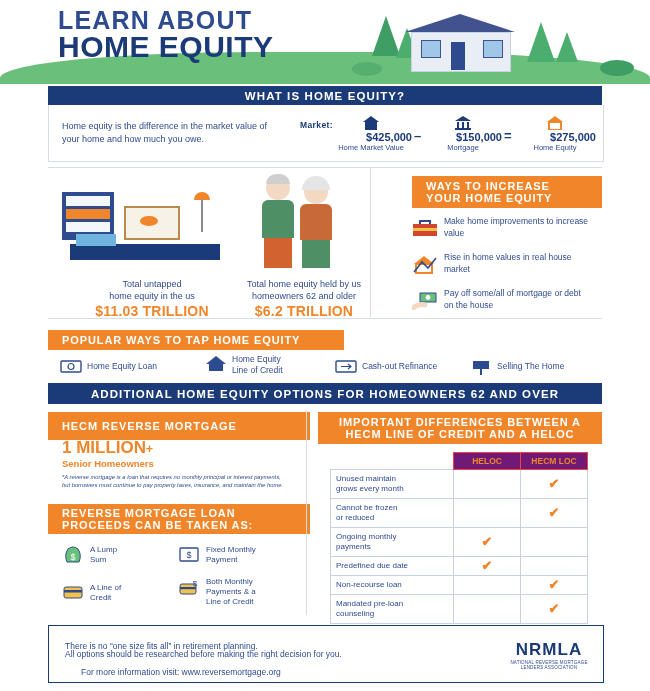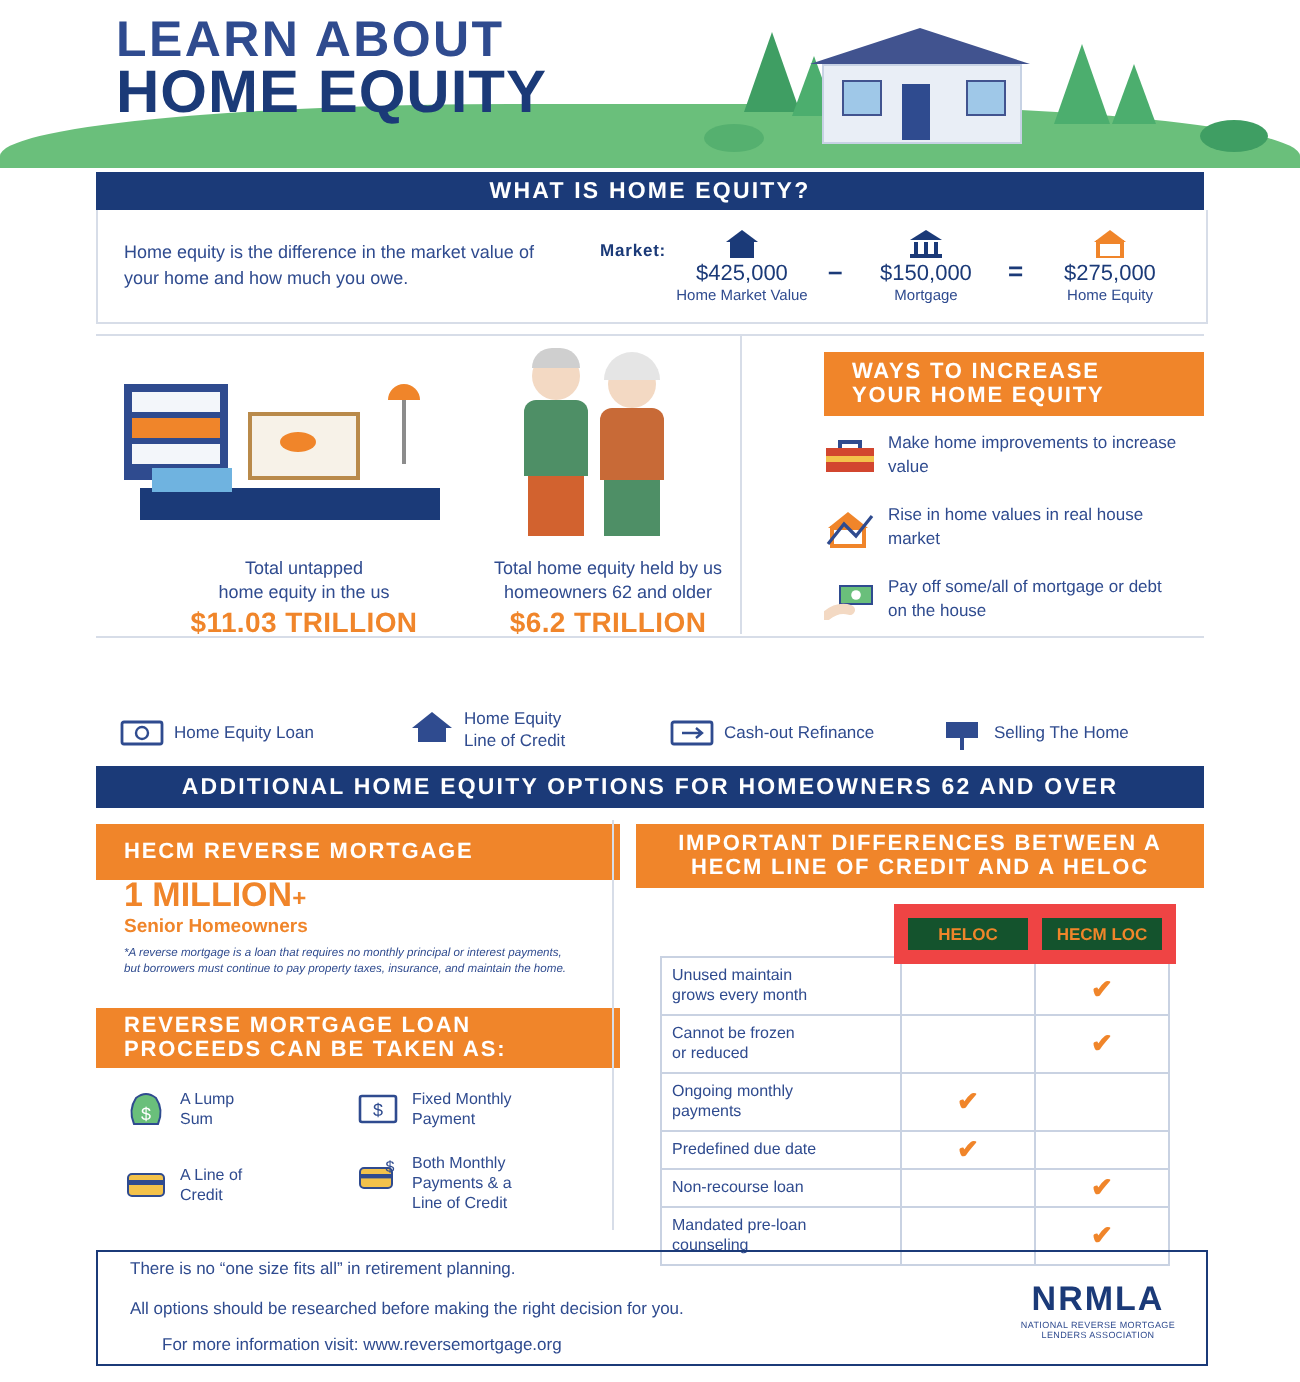--- a/index.html
+++ b/index.html
@@ -36,41 +36,41 @@
 
   
   .panel{position:absolute;}
   .hr{position:absolute;background:#d7dde8;}
   .vr{position:absolute;background:#d7dde8;}
 
   .body-text{font-size:9px;line-height:13px;color:#2f4b8f;}
   .center{text-align:center;}
 
   .ex-label{font-size:8.5px;color:#1b3a78;font-weight:bold;letter-spacing:.4px;}
-  .ex-num{font-size:11px;font-weight:normal;color:#1b3a78;}
+  .ex-num{font-size:11px;font-weight:bold;color:#1b3a78;text-align:right;}
   .ex-sub{font-size:7.5px;color:#2f4b8f;}
   .ex-op{font-size:13px;color:#1b3a78;font-weight:bold;}
 
   .stat-label{font-size:9px;color:#2f4b8f;line-height:12px;}
   .stat-num{font-size:14px;font-weight:bold;color:#f0852a;letter-spacing:.2px;}
 
   .way-text{font-size:8.5px;color:#2f4b8f;line-height:11.5px;}
 
   .tap-item{font-size:8.5px;color:#2f4b8f;line-height:11px;}
 
   .big-orange{font-size:17px;font-weight:bold;color:#f0852a;}
   .big-orange small{font-size:12px;}
   .sub-orange{font-size:9.5px;font-weight:bold;color:#f0852a;}
   .note{font-size:5.8px;line-height:7.5px;color:#2f4b8f;font-style:italic;}
 
   .opt-text{font-size:8px;color:#2f4b8f;line-height:10px;}
 
   
   table.cmp{position:absolute;border-collapse:collapse;font-size:8px;color:#2f4b8f;}
-  table.cmp th{font-size:8.5px;color:#f0852a;font-weight:bold;padding:3px 4px;text-align:center;border:7px solid #ef4444;background:#14532d;}
+  table.cmp th{font-size:8.5px;color:#f0852a;font-weight:bold;padding:3px 4px;text-align:center;border:1px solid #ef4444;background:#701a75;}
   table.cmp th.blank{border:none;background:transparent;}
   table.cmp td{border:1px solid #c9d2e2;padding:4px 5px;vertical-align:middle;line-height:10px;}
   table.cmp td.mark{text-align:center;font-size:13px;font-weight:bold;width:56px;}
   .tick-orange{color:#f0852a;}
 
   
   .footer{position:absolute;left:48px;top:625px;width:554px;height:56px;border:1px solid #1b3a78;}
   .footer-text{font-size:8.5px;color:#2f4b8f;line-height:12px;}
   .nrmla{font-size:17px;font-weight:bold;color:#1b3a78;letter-spacing:1px;}
   .nrmla-sub{font-size:4.5px;color:#2f4b8f;letter-spacing:.2px;}
@@ -208,20 +208,21 @@
 
   <div style="position:absolute;left:412px;top:288px;width:180px;">
     <svg class="ico" width="26" height="22" viewBox="0 0 26 22" style="float:left;margin-right:6px;">
       <rect x="8" y="5" width="16" height="9" fill="#6abf7b" stroke="#2f4b8f" stroke-width="1"></rect>
       <circle cx="16" cy="9.5" r="2.4" fill="#ffffff"></circle>
       <path d="M1 20 q6 -5 12 -3" fill="none" stroke="#f3d9c3" stroke-width="5" stroke-linecap="round"></path>
     </svg>
     <div class="way-text">Pay off some/all of mortgage or debt on the house</div>
   </div>
 
+  <div class="bar-orange" style="left:48px;top:330px;width:282px;height:20px;">POPULAR WAYS TO TAP HOME EQUITY</div>
 
   <div style="position:absolute;left:60px;top:358px;width:128px;">
     <svg class="ico" width="22" height="16" viewBox="0 0 22 16" style="float:left;margin-right:5px;">
       <rect x="1" y="3" width="20" height="11" rx="1" fill="none" stroke="#2f4b8f" stroke-width="1.4"></rect>
       <circle cx="11" cy="8.5" r="3" fill="none" stroke="#2f4b8f" stroke-width="1.2"></circle>
     </svg>
     <div class="tap-item" style="white-space:pre-line;padding-top:3px;">Home Equity Loan</div>
   </div>
 
   <div style="position:absolute;left:205px;top:354px;width:130px;">
@@ -353,21 +354,21 @@
       <tr>
         <td style="white-space:pre-line;">Mandated pre-loan
 counseling</td>
         <td class="mark tick-orange"></td>
         <td class="mark tick-orange">✔</td>
       </tr>
     </tbody>
   </table>
 
   <div class="footer">
-    <div class="footer-text" style="position:absolute;left:16px;top:2px;width:360px;">There is no “one size fits all” in retirement planning.</div>
+    <div class="footer-text" style="position:absolute;left:16px;top:14px;width:360px;">There is no “one size fits all” in retirement planning.</div>
     <div class="footer-text" style="position:absolute;left:16px;top:22px;width:380px;">All options should be researched before making the right decision for you.</div>
     <div class="footer-text" style="position:absolute;left:16px;top:40px;width:380px;margin-left:16px;">For more information visit: www.reversemortgage.org</div>
     <div style="position:absolute;left:452px;top:14px;width:96px;text-align:center;">
       <div class="nrmla">NRMLA</div>
       <div class="nrmla-sub">NATIONAL REVERSE MORTGAGE LENDERS ASSOCIATION</div>
     </div>
   </div>
 
 </div>
 

